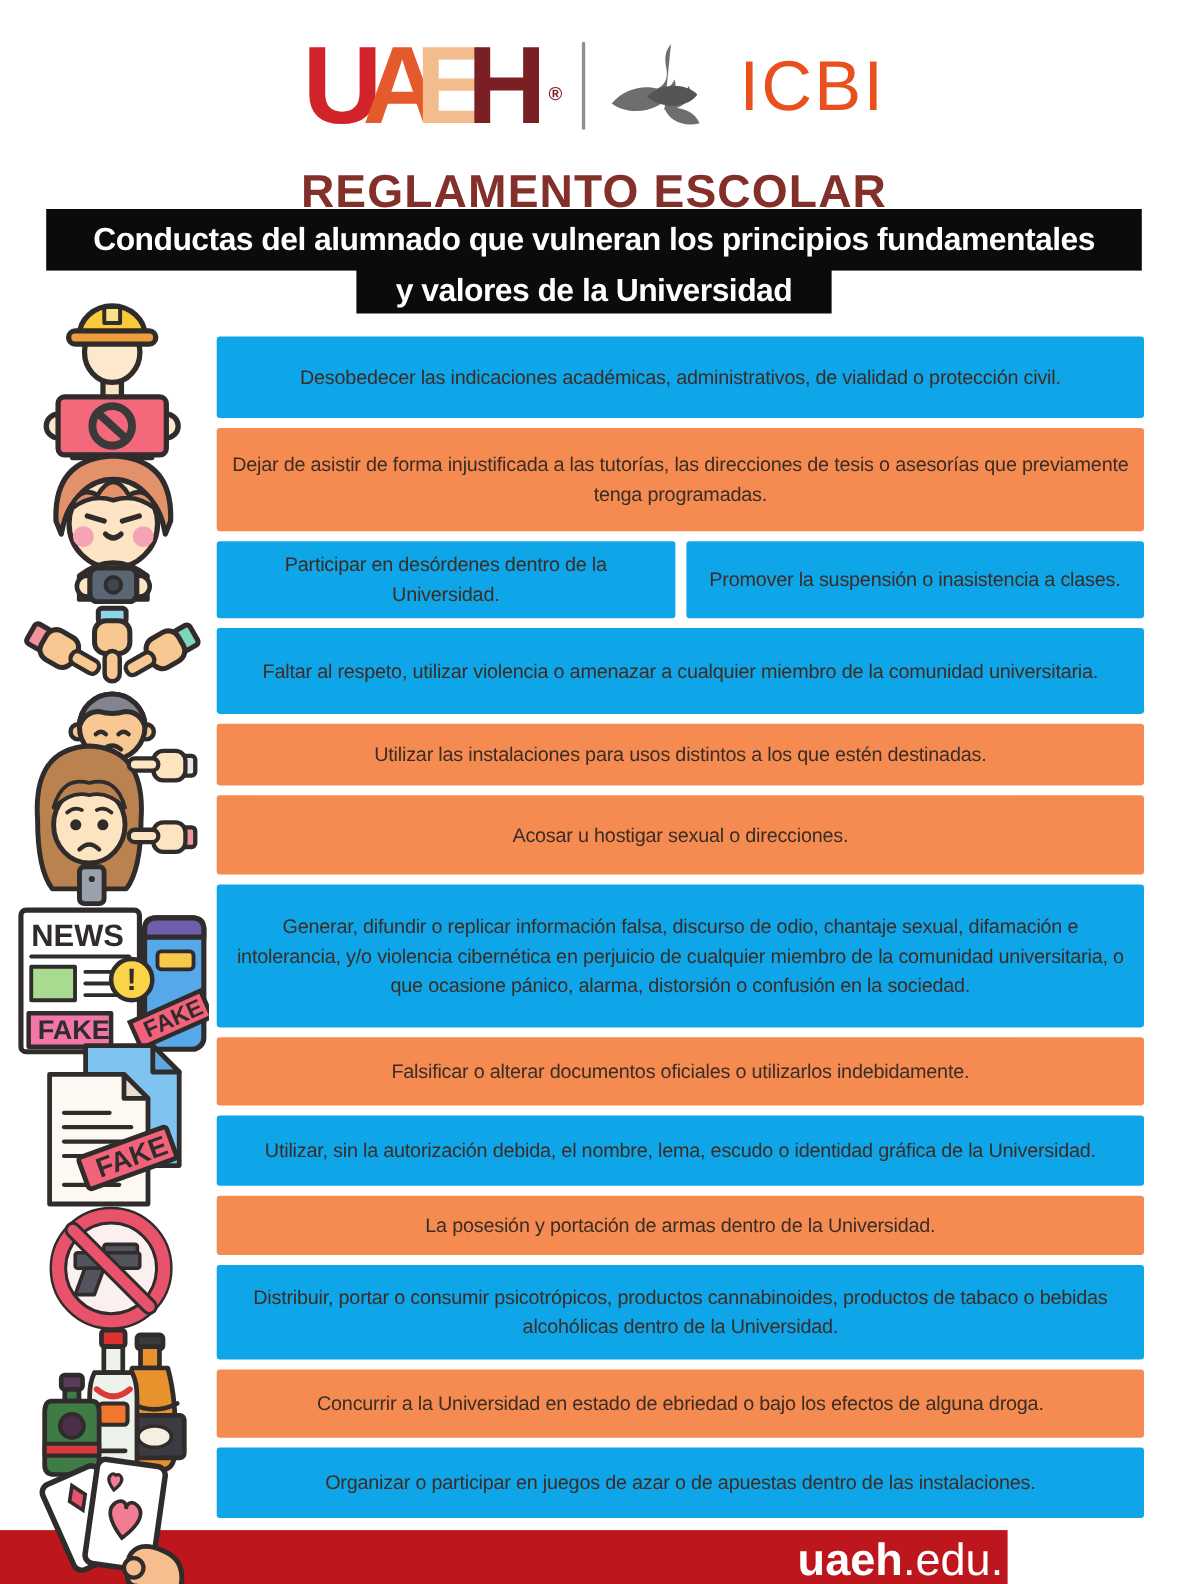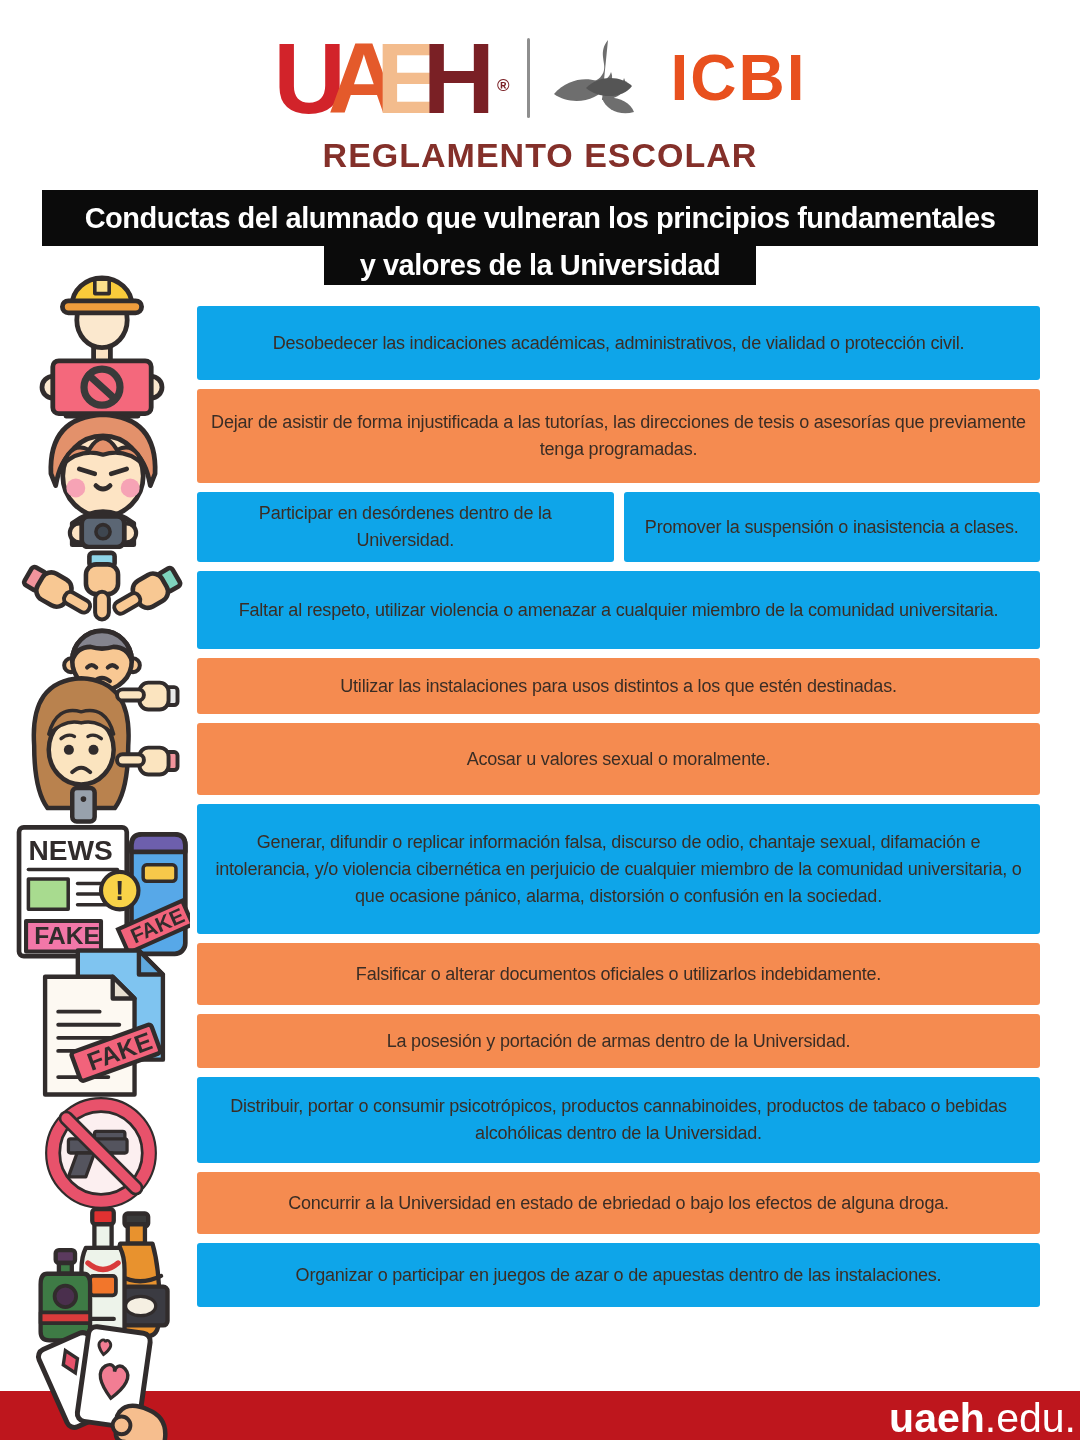--- a/index.html
+++ b/index.html
@@ -11,22 +11,22 @@
   .header{position:absolute;top:30px;left:0;width:1080px;text-align:center;}
   .logo-row{display:flex;align-items:flex-start;justify-content:center;gap:18px;height:100px;}
   .uaeh{display:flex;align-items:flex-start;font-weight:700;font-size:100px;line-height:96px;}
   .uaeh .lu{color:#D2232A;}
   .uaeh .la{color:#E45A2B;margin-left:-18px;}
   .uaeh .le{color:#F3BC8D;margin-left:-24px;}
   .uaeh .lh{color:#7A2025;margin-left:-20px;}
   .regmark{font-size:17px;color:#7A2025;font-weight:700;margin:8px 0 0 2px;}
   .logo-divider{width:3px;height:80px;background:#8E8E8E;border-radius:2px;margin-top:8px;}
   .swan{margin-top:6px;}
-  .icbi{font-weight:700;font-size:64px;line-height:96px;color:#E8501E;letter-spacing:2px;}
-  .page-title{margin-top:6px;font-size:34px;font-weight:700;color:#84302A;letter-spacing:1px;}
+  .icbi{font-weight:400;font-size:64px;line-height:96px;color:#E8501E;letter-spacing:2px;}
+  .page-title{margin-top:20px;font-size:42px;font-weight:700;color:#84302A;letter-spacing:1px;}
   
   .banner{position:absolute;left:42px;top:190px;width:996px;text-align:center;}
   .b1{background:#0B0B0B;color:#fff;font-weight:700;font-size:29px;height:56px;line-height:56px;letter-spacing:-0.5px;white-space:nowrap;}
   .b2{display:inline-block;background:#0B0B0B;color:#fff;font-weight:700;font-size:29px;line-height:40px;padding:0 36px;letter-spacing:-0.5px;margin-top:-1px;}
   
   .rows{position:absolute;left:197px;top:306px;width:843px;display:flex;flex-direction:column;gap:9px;}
   .box{border-radius:3px;display:flex;align-items:center;justify-content:center;text-align:center;
        padding:6px 14px;box-sizing:border-box;font-size:18px;line-height:1.5;color:#3A2D25;letter-spacing:-0.2px;}
   .y{background:#0ea5e9;} .o{background:#F58B50;}
   .pair{display:flex;gap:10px;}
@@ -39,21 +39,21 @@
   #ic1{left:36px;top:260px;width:132px;}
   #ic2{left:32px;top:398px;width:142px;}
   #ic3{left:16px;top:546px;width:172px;}
   #ic4{left:14px;top:658px;width:168px;}
   #ic5{left:12px;top:818px;width:178px;}
   #ic6{left:32px;top:944px;width:144px;}
   #ic7{left:38px;top:1090px;width:126px;}
   #ic8{left:32px;top:1192px;width:142px;}
   #ic9{left:26px;top:1312px;width:150px;z-index:3;}
   
-  .footer{position:absolute;left:0;top:1391px;width:1080px;height:49px;background:#BE161D;z-index:2;
+  .footer{position:absolute;left:0;top:1391px;width:916px;height:49px;background:#BE161D;z-index:2;
           overflow:hidden;text-align:right;padding-right:4px;box-sizing:border-box;}
   .footer span{font-size:41px;line-height:54px;color:#ffffff;}
   .fb{font-weight:700;} .fr{font-weight:400;}
 </style>
 </head>
 <body>
 
 <div class="header">
   <div class="logo-row">
     <div class="uaeh">
@@ -261,24 +261,25 @@
 <div class="rows">
   <div class="box y mh74">Desobedecer las indicaciones académicas, administrativos, de vialidad o protección civil.</div>
   <div class="box o mh94">Dejar de asistir de forma injustificada a las tutorías, las direcciones de tesis o asesorías que previamente tenga programadas.</div>
   <div class="pair">
     <div class="box y mh70">Participar en desórdenes dentro de la Universidad.</div>
     <div class="box y mh70">Promover la suspensión o inasistencia a clases.</div>
   </div>
   <div class="box y mh78">Faltar al respeto, utilizar violencia o amenazar a cualquier miembro de la comunidad universitaria.</div>
   <div class="box o mh56">Utilizar las instalaciones para usos distintos a los que estén destinadas.</div>
   <div class="pair">
-    <div class="box o mh72">Acosar u valores sexual o moralmente.</div>
+    <div class="box o mh72">Acosar u hostigar sexual o direcciones.</div>
   </div>
   <div class="box y mh130">Generar, difundir o replicar información falsa, discurso de odio, chantaje sexual, difamación e intolerancia, y/o violencia cibernética en perjuicio de cualquier miembro de la comunidad universitaria, o que ocasione pánico, alarma, distorsión o confusión en la sociedad.</div>
   <div class="box o mh62">Falsificar o alterar documentos oficiales o utilizarlos indebidamente.</div>
+  <div class="box y mh64">Utilizar, sin la autorización debida, el nombre, lema, escudo o identidad gráfica de la Universidad.</div>
   <div class="box o mh54">La posesión y portación de armas dentro de la Universidad.</div>
   <div class="box y mh86">Distribuir, portar o consumir psicotrópicos, productos cannabinoides, productos de tabaco o bebidas alcohólicas dentro de la Universidad.</div>
   <div class="box o mh62">Concurrir a la Universidad en estado de ebriedad o bajo los efectos de alguna droga.</div>
   <div class="box y mh64">Organizar o participar en juegos de azar o de apuestas dentro de las instalaciones.</div>
 </div>
 
 <div class="footer">
   <span class="fb">uaeh</span><span class="fr">.edu.</span>
 </div>
 

